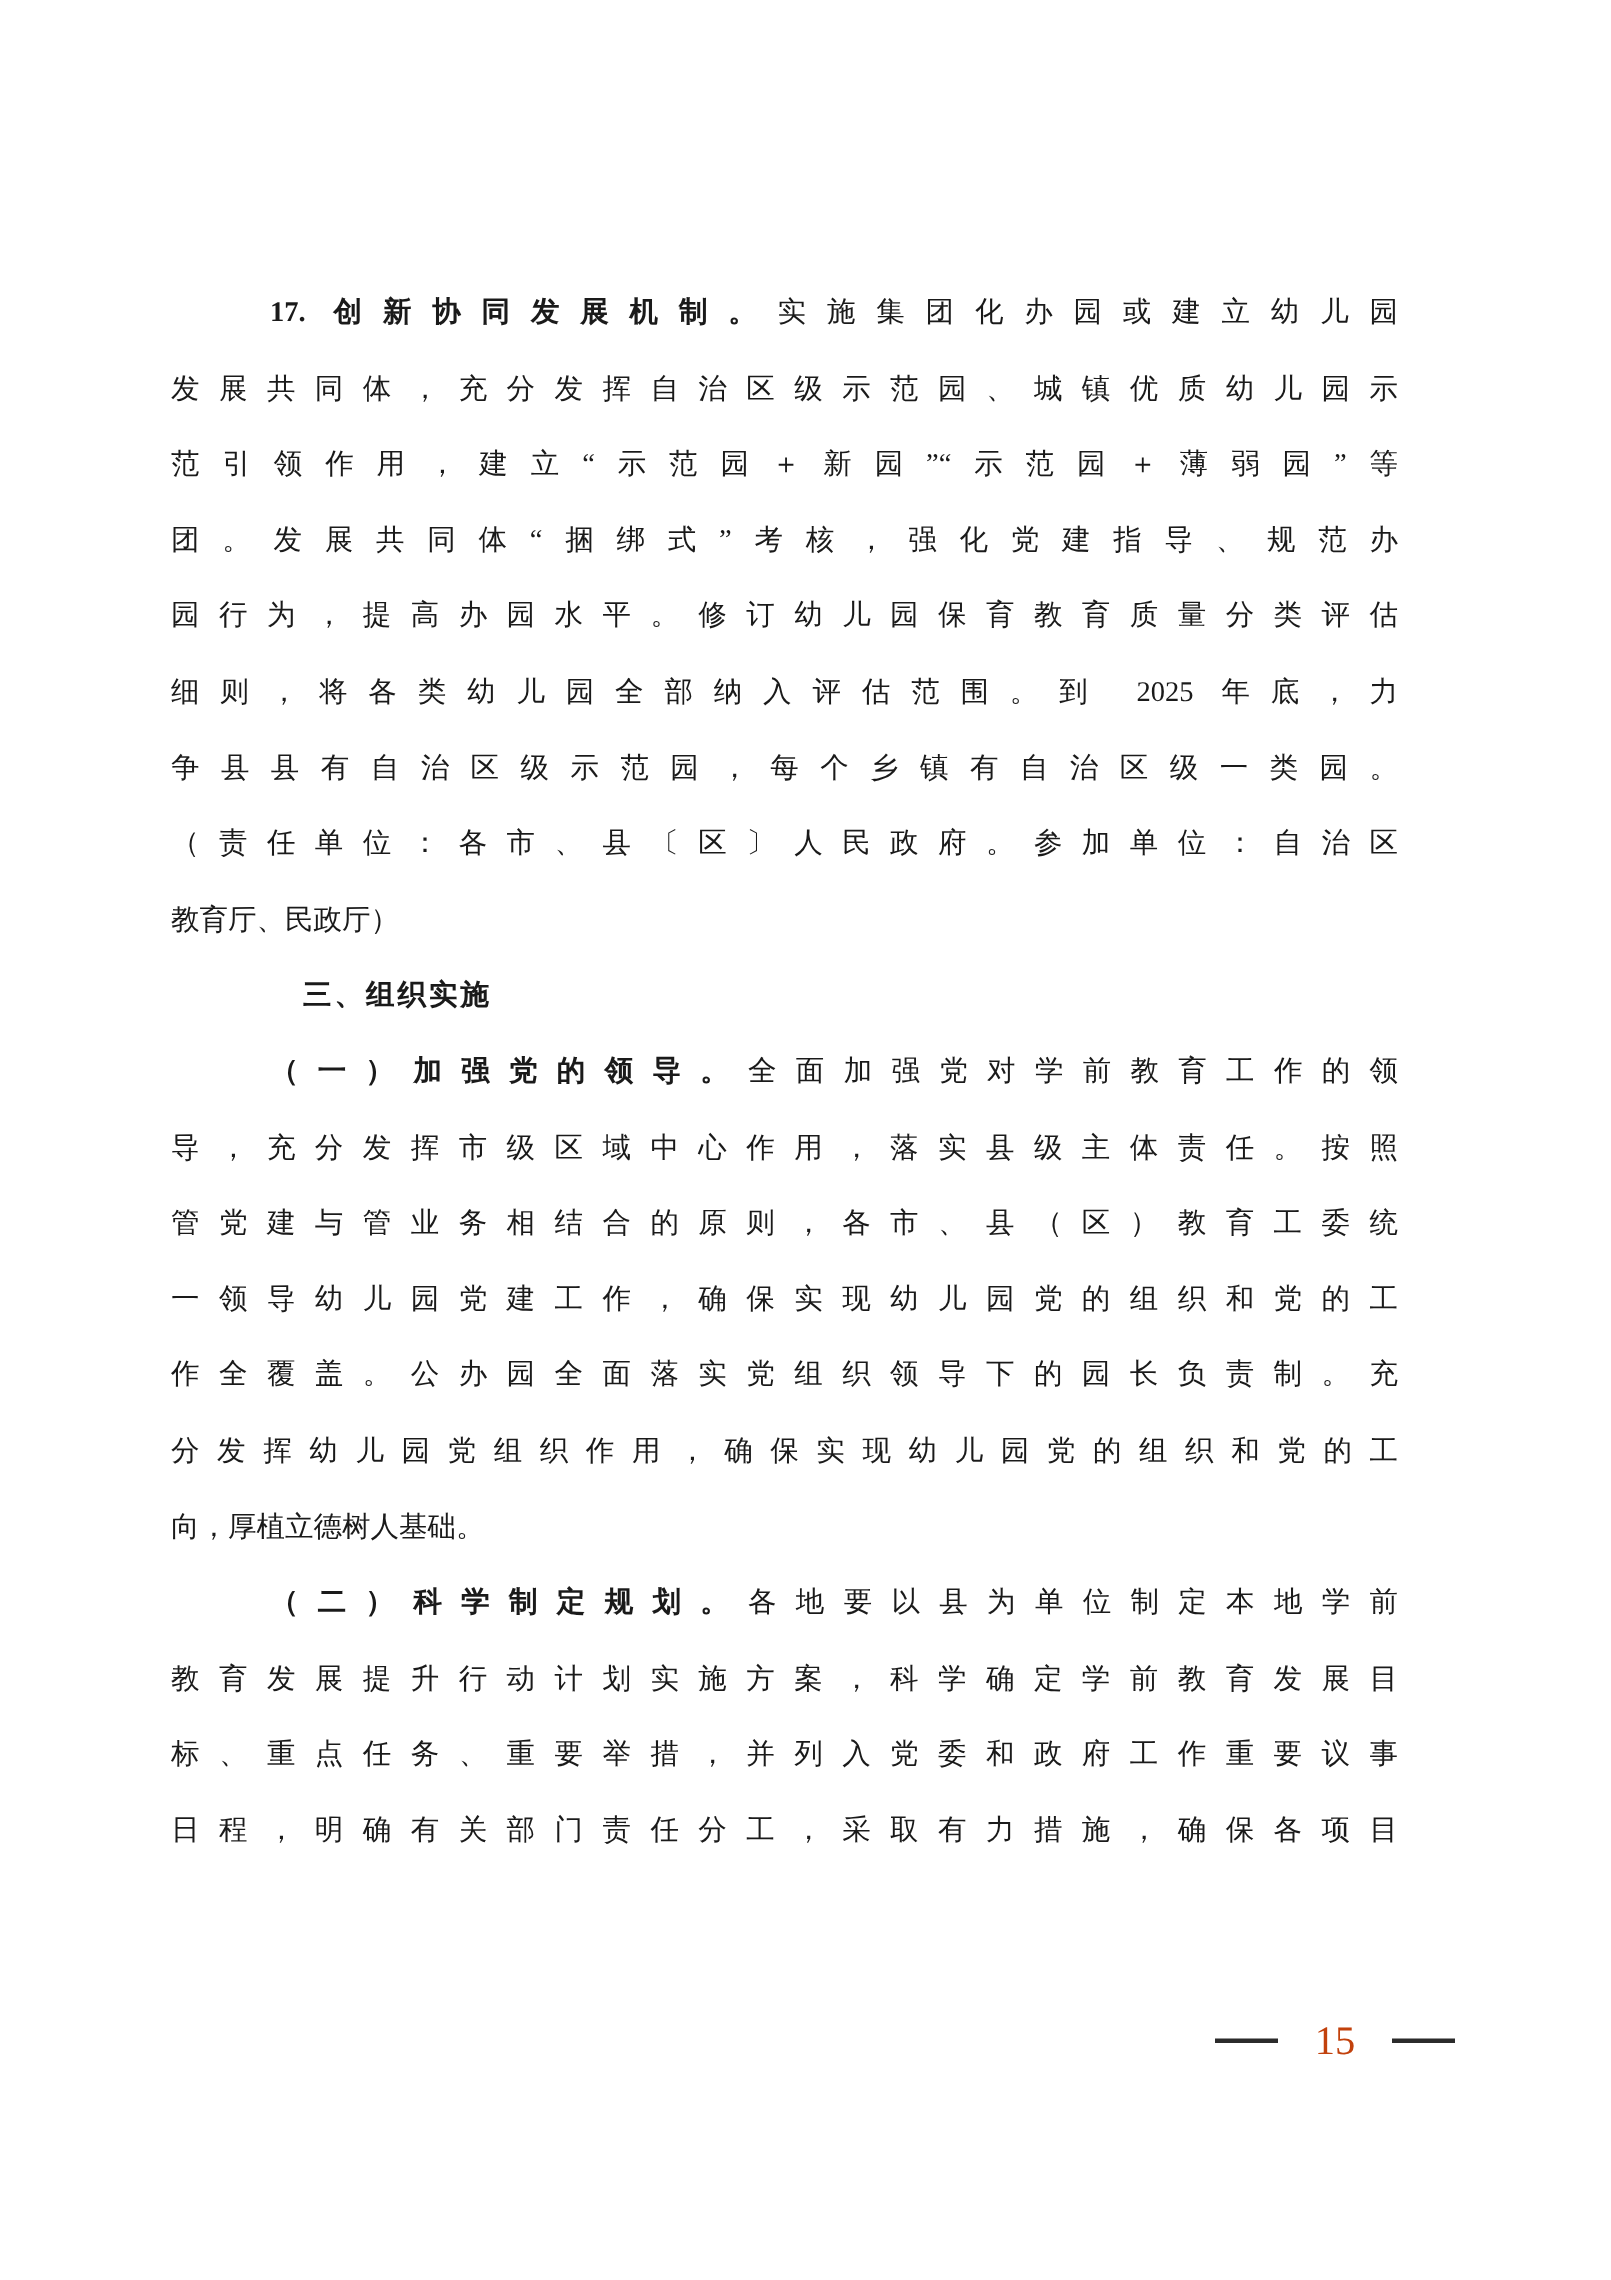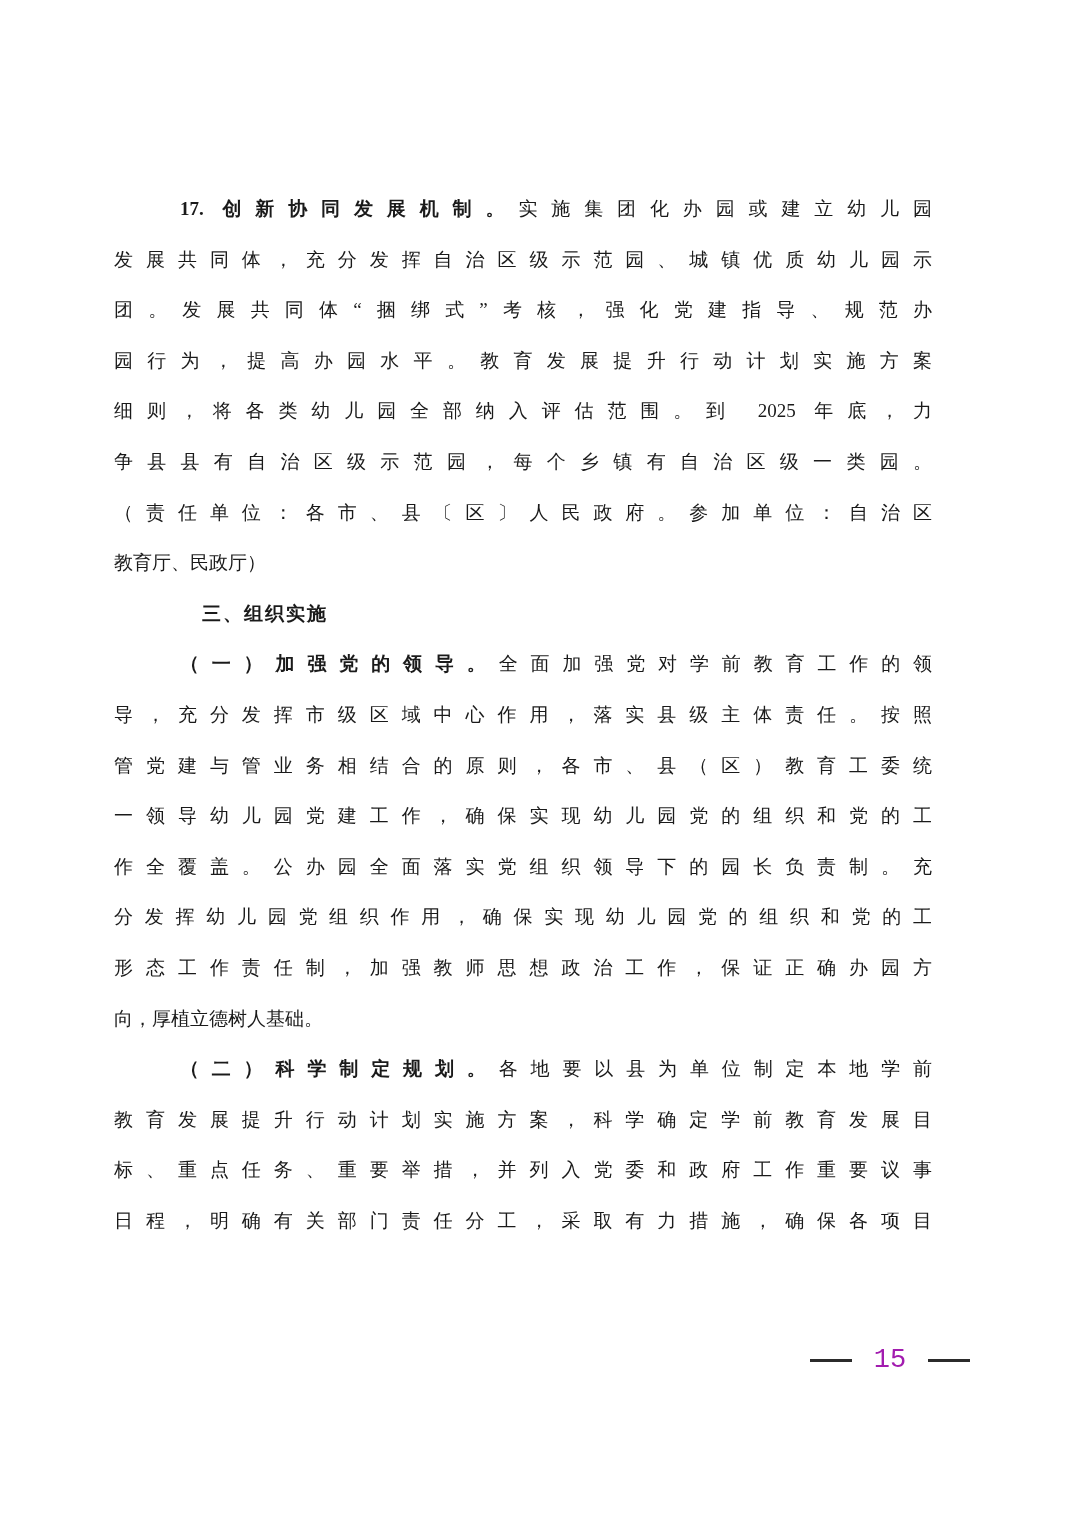--- a/index.html
+++ b/index.html
@@ -59,46 +59,46 @@
   }
   .fdash {
     width: 42px;
     height: 3px;
     background: #2b2b2b;
     display: inline-block;
   }
   .fnum {
     font-size: 27px;
     line-height: 1;
-    color: #a21caf;
-    font-family: Liberation Mono, monospace;
+    color: #c2410c;
+    font-family: Liberation Serif, serif;
   }
 </style>
 </head>
 <body>
 
 <div class="page">
 
   <div class="text-block">
       <div class="line j ind"><span class="seg b">17. 创新协同发展机制。</span><span class="seg">实施集团化办园或建立幼儿园</span></div>
       <div class="line j"><span class="seg">发展共同体，充分发挥自治区级示范园、城镇优质幼儿园示</span></div>
+      <div class="line j"><span class="seg">范引领作用，建立“示范园＋新园”“示范园＋薄弱园”等</span></div>
       <div class="line j"><span class="seg">团。发展共同体“捆绑式”考核，强化党建指导、规范办</span></div>
-      <div class="line j"><span class="seg">园行为，提高办园水平。教育发展提升行动计划实施方案</span></div>
+      <div class="line j"><span class="seg">园行为，提高办园水平。修订幼儿园保育教育质量分类评估</span></div>
       <div class="line j"><span class="seg">细则，将各类幼儿园全部纳入评估范围。到 2025 年底，力</span></div>
       <div class="line j"><span class="seg">争县县有自治区级示范园，每个乡镇有自治区级一类园。</span></div>
       <div class="line j"><span class="seg">（责任单位：各市、县〔区〕人民政府。参加单位：自治区</span></div>
       <div class="line"><span class="seg">教育厅、民政厅）</span></div>
       <div class="line head"><span class="seg b">三、组织实施</span></div>
       <div class="line j ind"><span class="seg b">（一）加强党的领导。</span><span class="seg">全面加强党对学前教育工作的领</span></div>
       <div class="line j"><span class="seg">导，充分发挥市级区域中心作用，落实县级主体责任。按照</span></div>
       <div class="line j"><span class="seg">管党建与管业务相结合的原则，各市、县（区）教育工委统</span></div>
       <div class="line j"><span class="seg">一领导幼儿园党建工作，确保实现幼儿园党的组织和党的工</span></div>
       <div class="line j"><span class="seg">作全覆盖。公办园全面落实党组织领导下的园长负责制。充</span></div>
       <div class="line j"><span class="seg">分发挥幼儿园党组织作用，确保实现幼儿园党的组织和党的工</span></div>
-      <div class="line j"><span class="seg">形态工作责任制，加强教师思想政治工作，保证正确办园方</span></div>
       <div class="line"><span class="seg">向，厚植立德树人基础。</span></div>
       <div class="line j ind"><span class="seg b">（二）科学制定规划。</span><span class="seg">各地要以县为单位制定本地学前</span></div>
       <div class="line j"><span class="seg">教育发展提升行动计划实施方案，科学确定学前教育发展目</span></div>
       <div class="line j"><span class="seg">标、重点任务、重要举措，并列入党委和政府工作重要议事</span></div>
       <div class="line j"><span class="seg">日程，明确有关部门责任分工，采取有力措施，确保各项目</span></div>
     </div>
 
   <div class="footer">
     <span class="fdash"></span>
     <span class="fnum">15</span>

